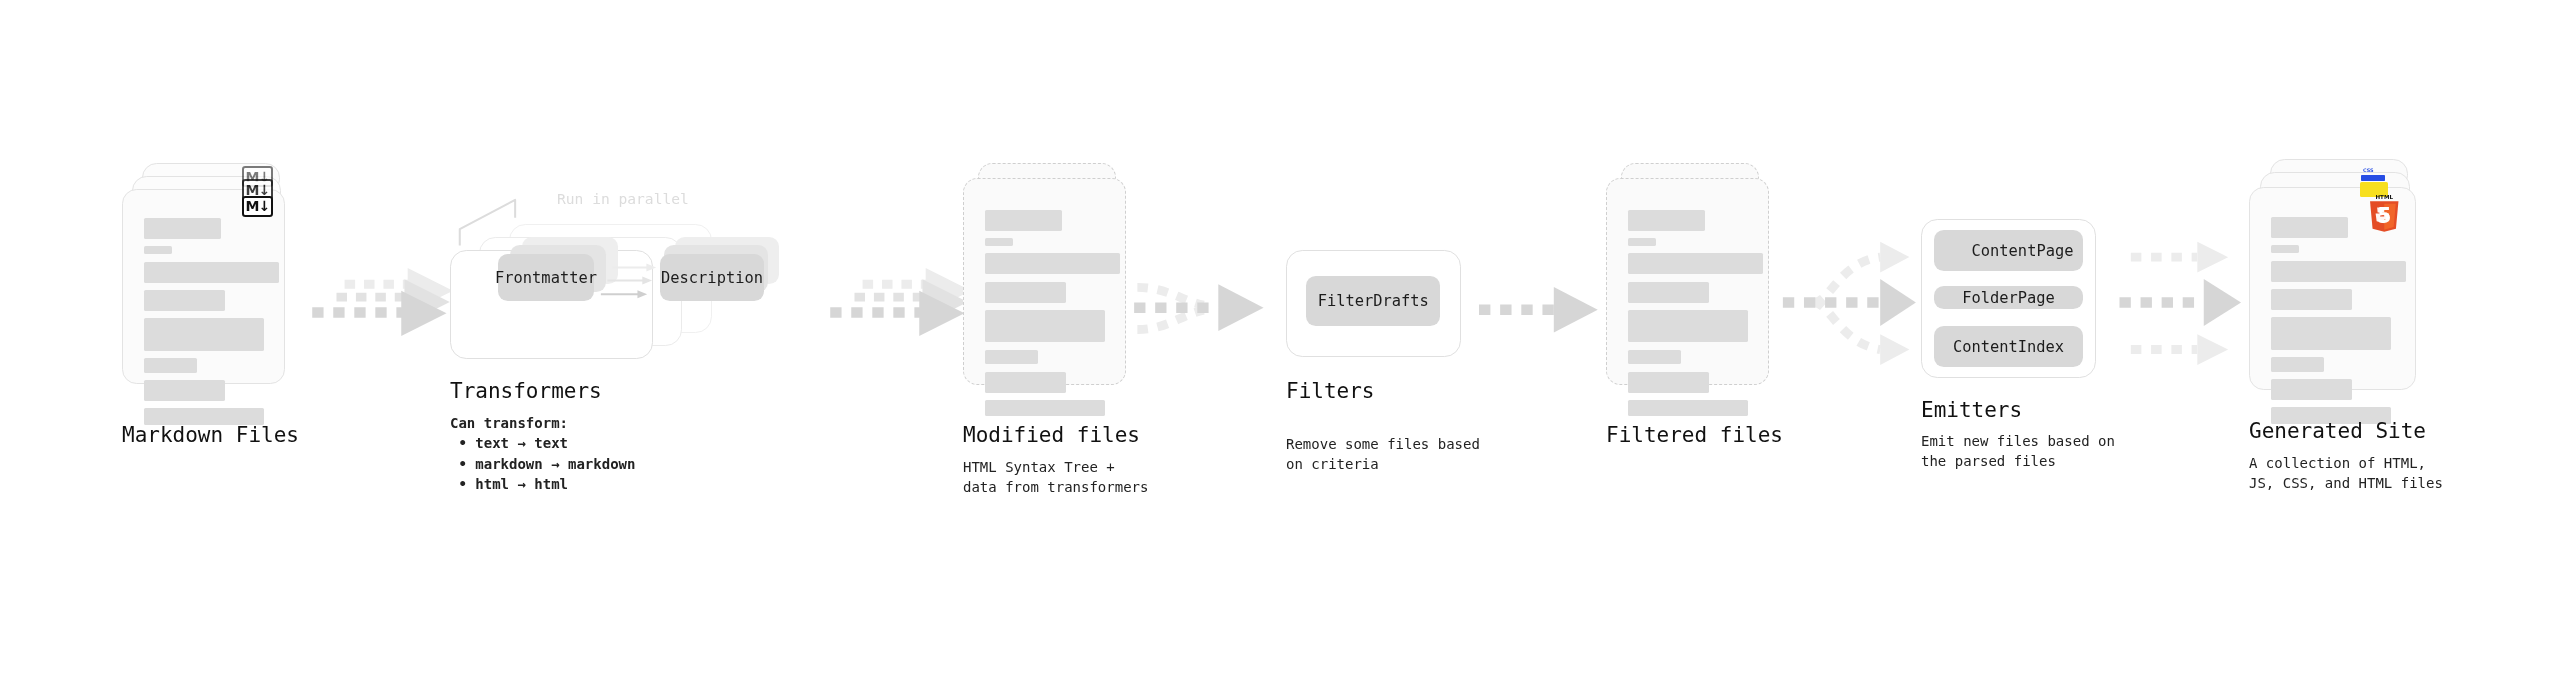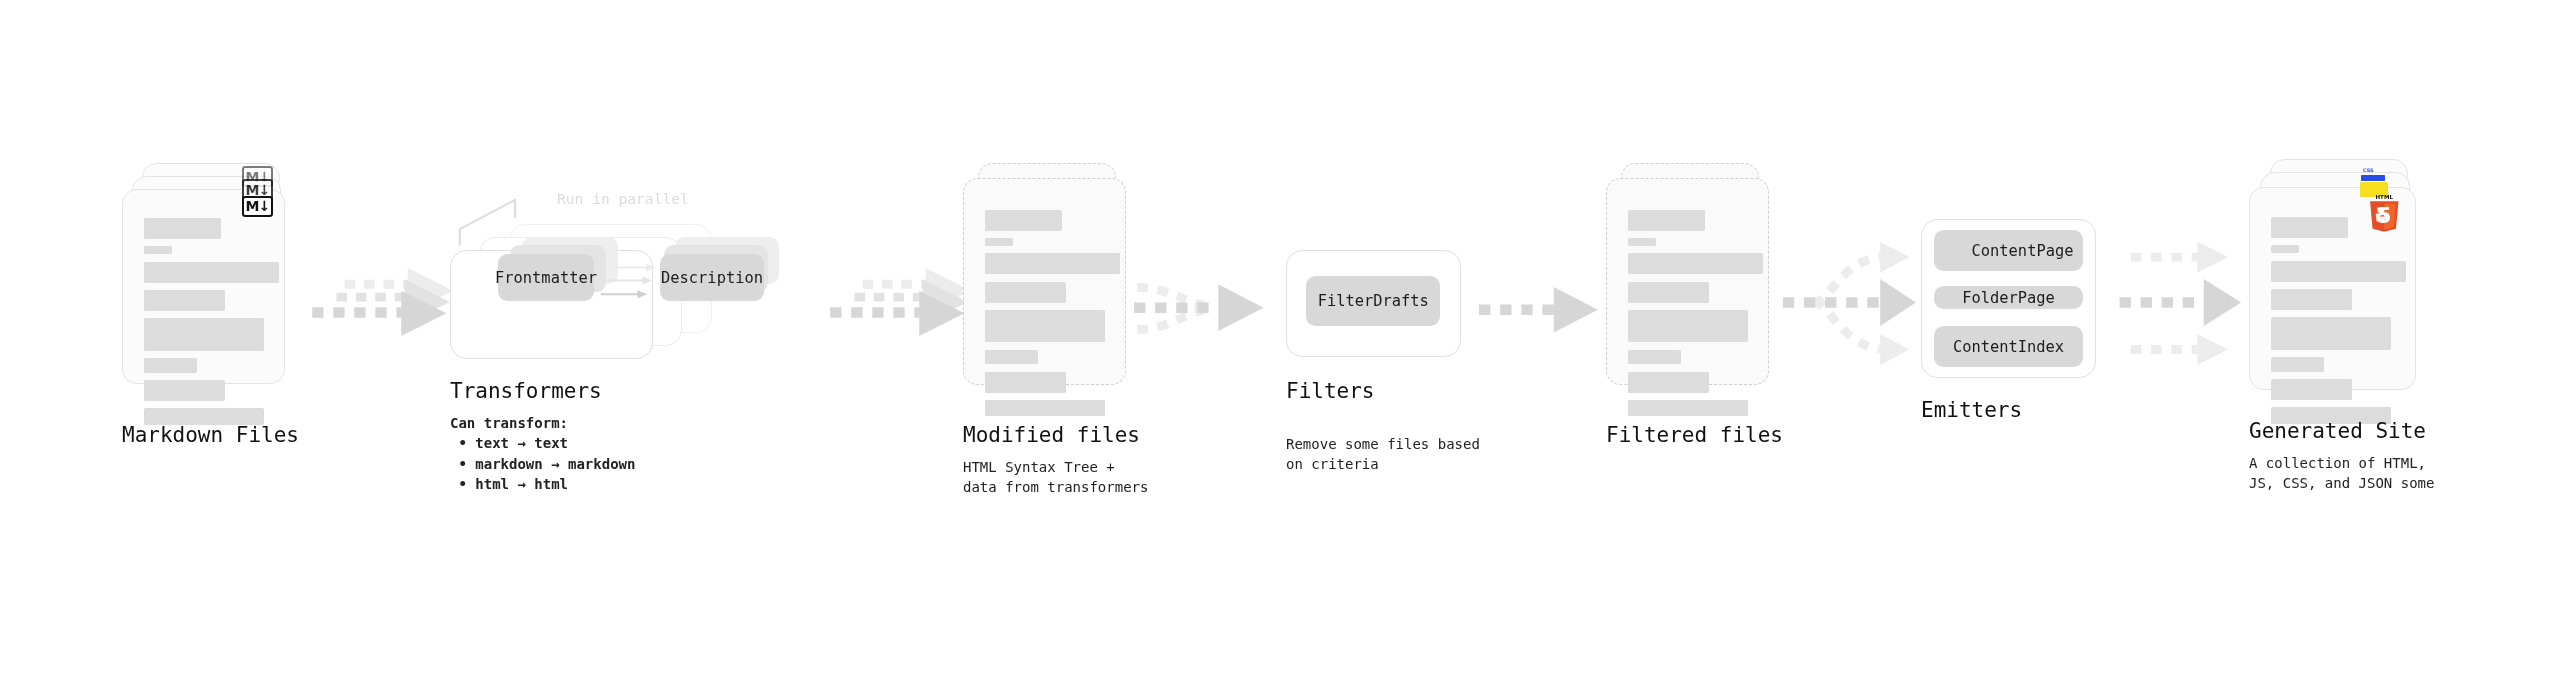--- a/index.html
+++ b/index.html
@@ -280,20 +280,22 @@
         <span>ContentPage</span>
       </div>
     <div class="chip" style="left:13px;top:67px;width:149px;height:23px;">
         <span>FolderPage</span>
       </div>
     <div class="chip" style="left:13px;top:107px;width:149px;height:41px;">
         <span>ContentIndex</span>
       </div>
   </div>
   <div class="title" style="left:1921px;top:398px;">Emitters</div>
+  <div class="sub" style="left:1921px;top:431px;">Emit new files based on
+the parsed files</div>
 
   <svg class="deco" style="left:2113px;top:236px;" width="154" height="146" viewBox="0 0 190 180">
     <line x1="22" y1="26" x2="104" y2="26" stroke="#ececec" stroke-width="11" stroke-dasharray="13 12"></line>
     <polygon points="104,7 142,26 104,45" fill="#ececec"></polygon>
     <line x1="8" y1="82" x2="112" y2="82" stroke="#d6d6d6" stroke-width="13" stroke-dasharray="14 12"></line>
     <polygon points="112,53 158,82 112,111" fill="#d6d6d6"></polygon>
     <line x1="22" y1="140" x2="104" y2="140" stroke="#ececec" stroke-width="11" stroke-dasharray="13 12"></line>
     <polygon points="104,121 142,140 104,159" fill="#ececec"></polygon>
   </svg>
 
@@ -321,16 +323,16 @@
     <svg class="html5" style="left:119px;top:34px;" viewBox="0 0 64 76">
       <text x="32" y="11" font-family="DejaVu Sans, sans-serif" font-size="11" font-weight="bold" fill="#111" text-anchor="middle">HTML</text>
       <path d="M4 16 L60 16 L55 70 L32 76 L9 70 Z" fill="#e44d26"></path>
       <path d="M32 21 L32 72 L50.5 66.5 L54.6 21 Z" fill="#f16529"></path>
       <path d="M32 28 L18 28 L19 38 L32 38 L32 46 L24 46 L23 40 L15 40 L17 55 L32 59 L32 52 L40 50 L41 40 L32 40 Z" fill="#ffffff" opacity="0.95"></path>
       <text x="32" y="58" font-family="DejaVu Sans, sans-serif" font-size="40" font-weight="bold" fill="#ffffff" text-anchor="middle">5</text>
     </svg>
   </div>
   <div class="title" style="left:2249px;top:419px;">Generated Site</div>
   <div class="sub" style="left:2249px;top:453px;">A collection of HTML,
-JS, CSS, and JSON some</div>
+JS, CSS, and HTML files</div>
 
 </div>
 
 
 </body></html>

